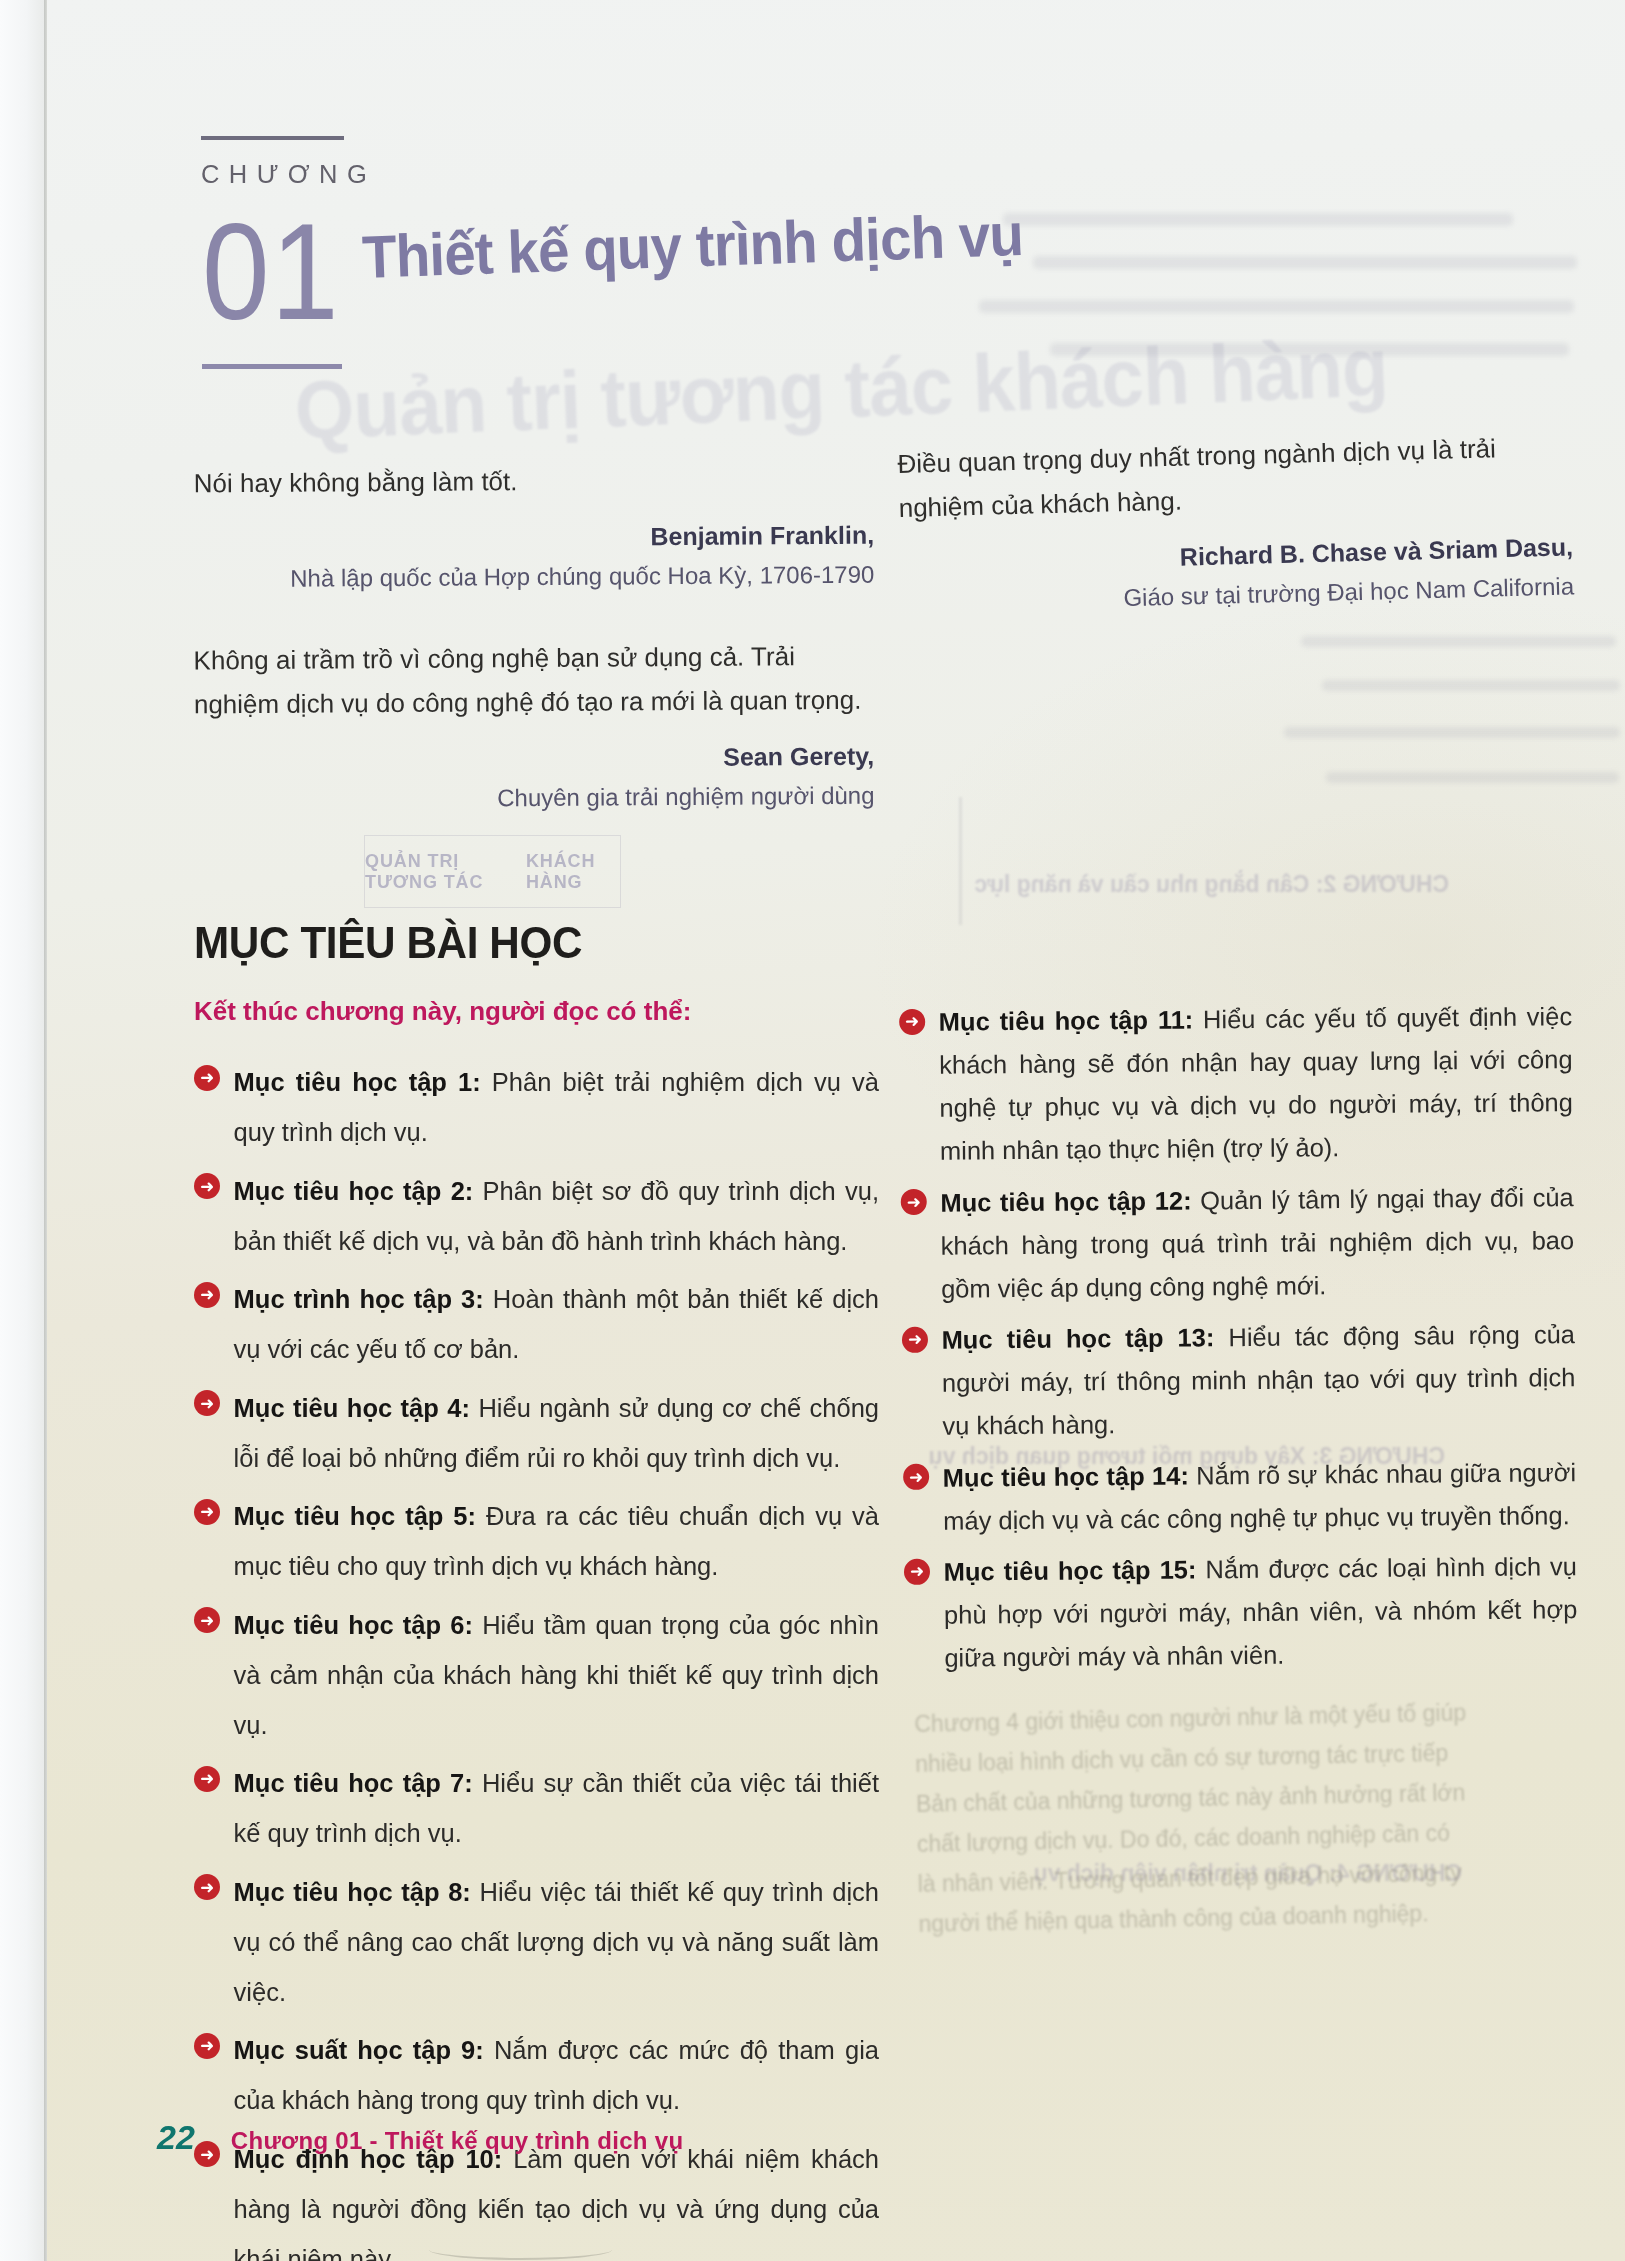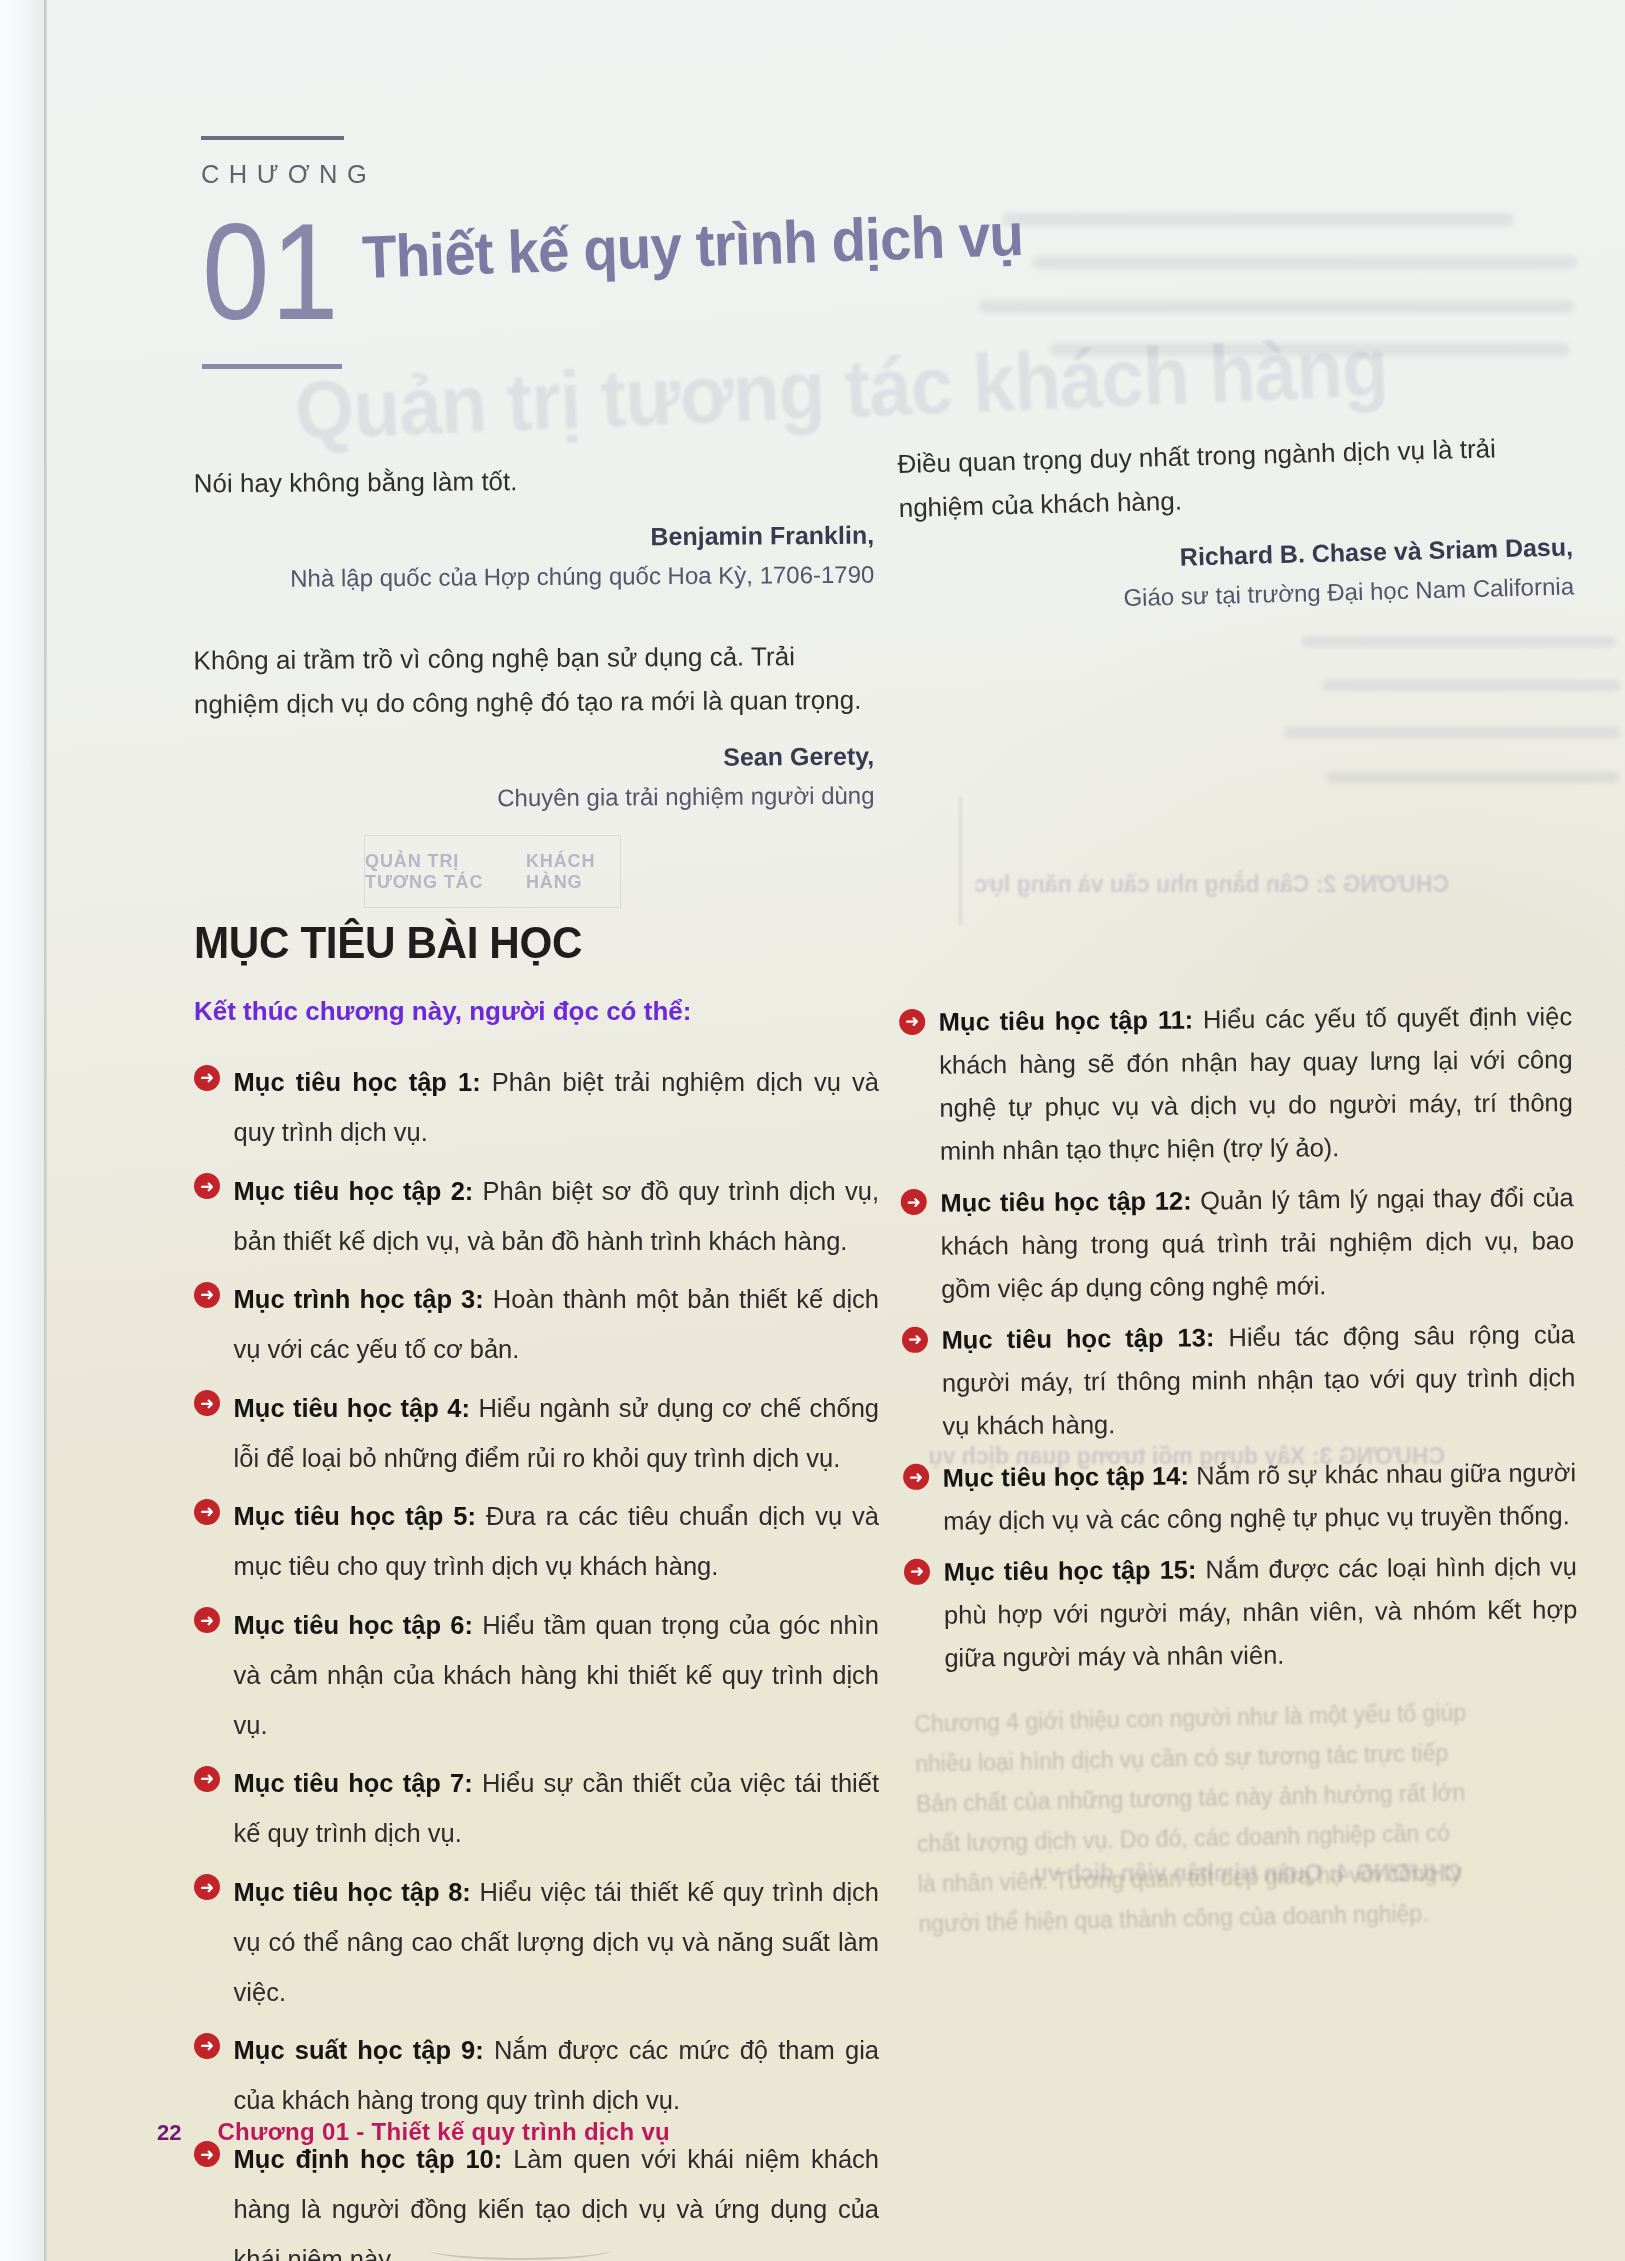--- a/index.html
+++ b/index.html
@@ -92,40 +92,40 @@
   .q3{left:897px;top:442px;width:673px;transform:rotate(-1.5deg);transform-origin:left top;}
 
   
   .obj-heading{
     position:absolute;left:194px;top:918px;
     font-size:44px;font-weight:bold;color:#1f1e1c;letter-spacing:-0.4px;
     transform:scaleX(.96);transform-origin:left top;
   }
   .obj-intro{
     position:absolute;left:194px;top:996px;
-    font-size:26px;font-weight:bold;color:#6d28d9;
+    font-size:26px;font-weight:bold;color:#be185d;
   }
   .obj-list{position:absolute;margin:0;padding:0;list-style:none;}
   .list-left{left:194px;top:1057px;width:685px;}
   .list-right{left:899px;top:1001px;width:673px;transform:rotate(-.5deg);transform-origin:left top;}
   .obj-item{display:flex;align-items:flex-start;gap:13.6px;margin:0 0 8.5px;}
   .bullet{
     flex:0 0 auto;width:26px;height:26px;margin-top:7.7px;border-radius:50%;
     background:#c3242a;color:#fff;
     display:flex;align-items:center;justify-content:center;
     font-size:17px;line-height:1;font-weight:bold;
   }
   .obj-text{margin:0;font-size:25.5px;color:#2c2b29;text-align:justify;}
   .list-left .obj-text{line-height:50px;}
   .list-right .obj-text{line-height:43px;}
   .obj-text strong{color:#161514;}
 
   
   .footer{position:absolute;left:157px;top:2118px;display:flex;align-items:baseline;gap:36px;}
-  .footer .pageno{font-size:22px;font-weight:bold;color:#701a75;}
+  .footer .pageno{font-size:34px;font-weight:bold;color:#0f766e;font-style:italic;}
   .footer .crumb{font-size:24px;font-weight:bold;color:#be185d;letter-spacing:0.3px;}
 </style>
 </head>
 <body>
 
 <div class="stage">
   <div class="page"></div>
   <div class="edge-left"></div>
   <div class="edge-line"></div>
 

